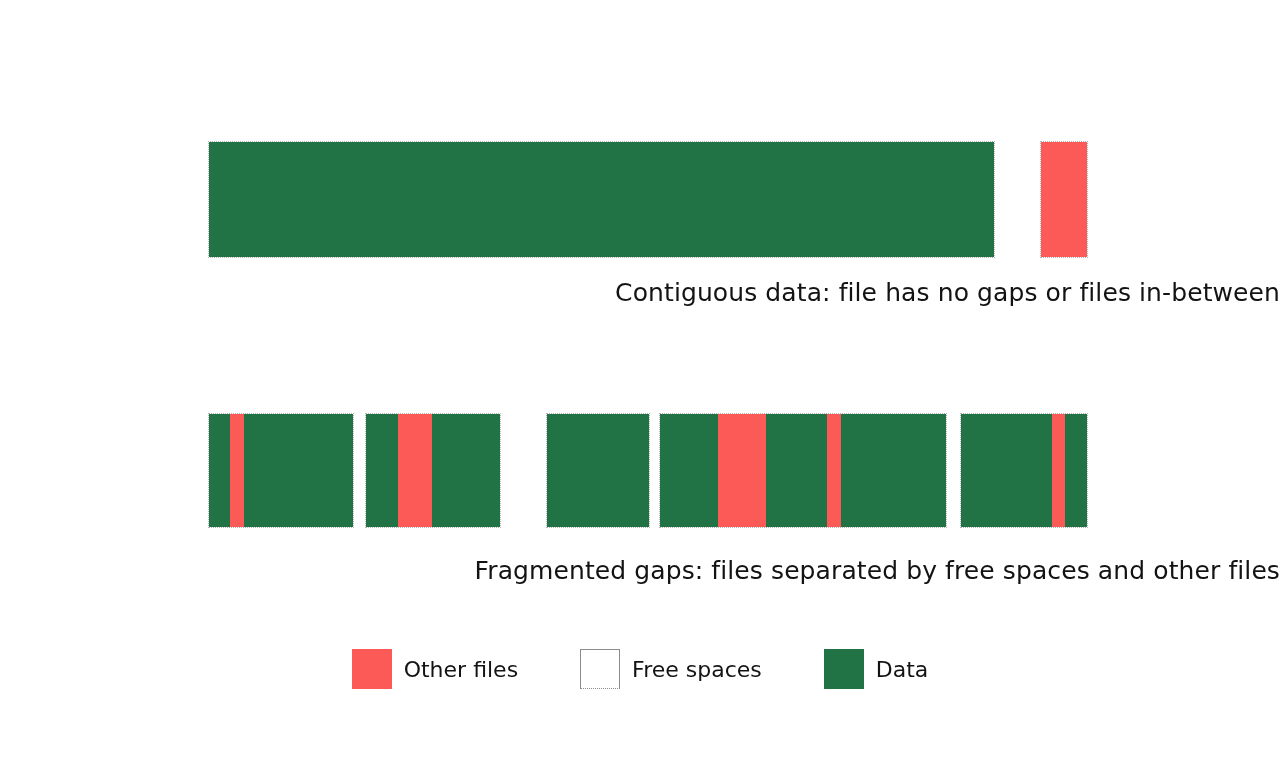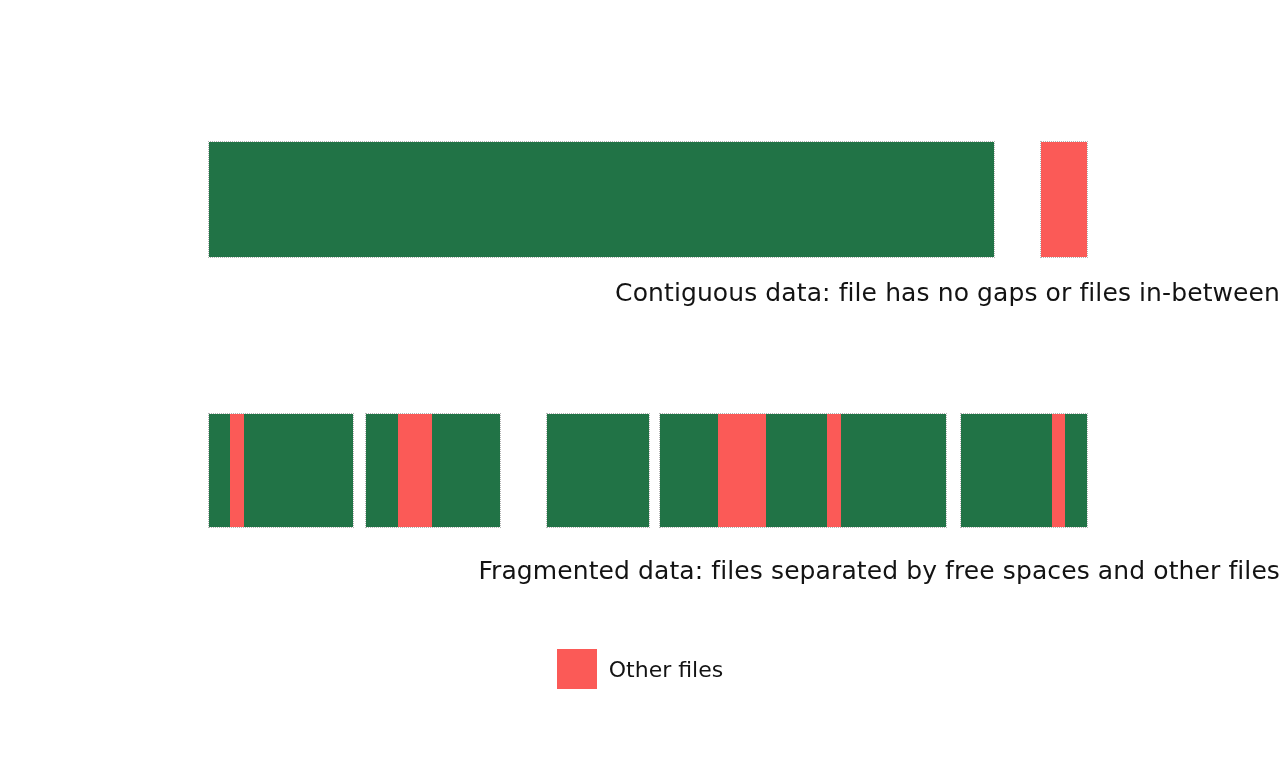--- a/index.html
+++ b/index.html
@@ -135,20 +135,28 @@
       <span class="seg data" style="width: 106px;"></span>
     </div>
     <div class="gap" style="width: 13px; height: 100%;"></div>
     <div class="block" style="width: 128px; height: 100%;">
       <span class="seg data" style="width: 92px;"></span>
       <span class="seg other" style="width: 14px;"></span>
       <span class="seg data" style="width: 22px;"></span>
     </div>
   </div>
 
-<div class="caption" id="caption-fragmented" style="top: 556px;">Fragmented data: files separated by free spaces and other files</div>
+<div class="caption" id="caption-fragmented" style="top: 556px;">Fragmented gaps: files separated by free spaces and other files</div>
 
 <div class="legend" id="legend" style="top: 649px;">
     <div class="legend-item">
       <span class="legend-swatch other"></span>
       <span class="legend-label">Other files</span>
     </div>
+    <div class="legend-item">
+      <span class="legend-swatch free"></span>
+      <span class="legend-label">Free spaces</span>
+    </div>
+    <div class="legend-item">
+      <span class="legend-swatch data"></span>
+      <span class="legend-label">Data</span>
+    </div>
   </div>
 
 </body></html>

